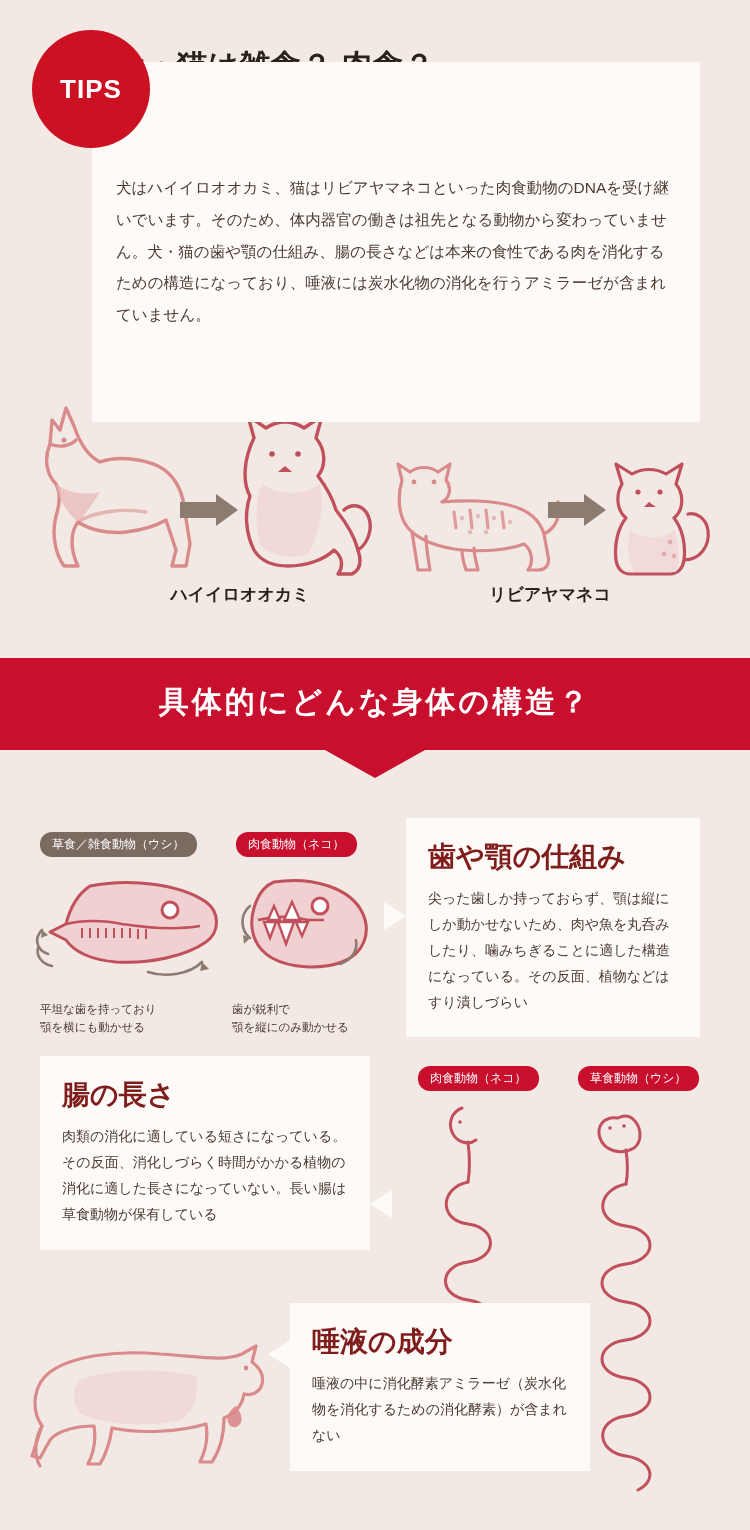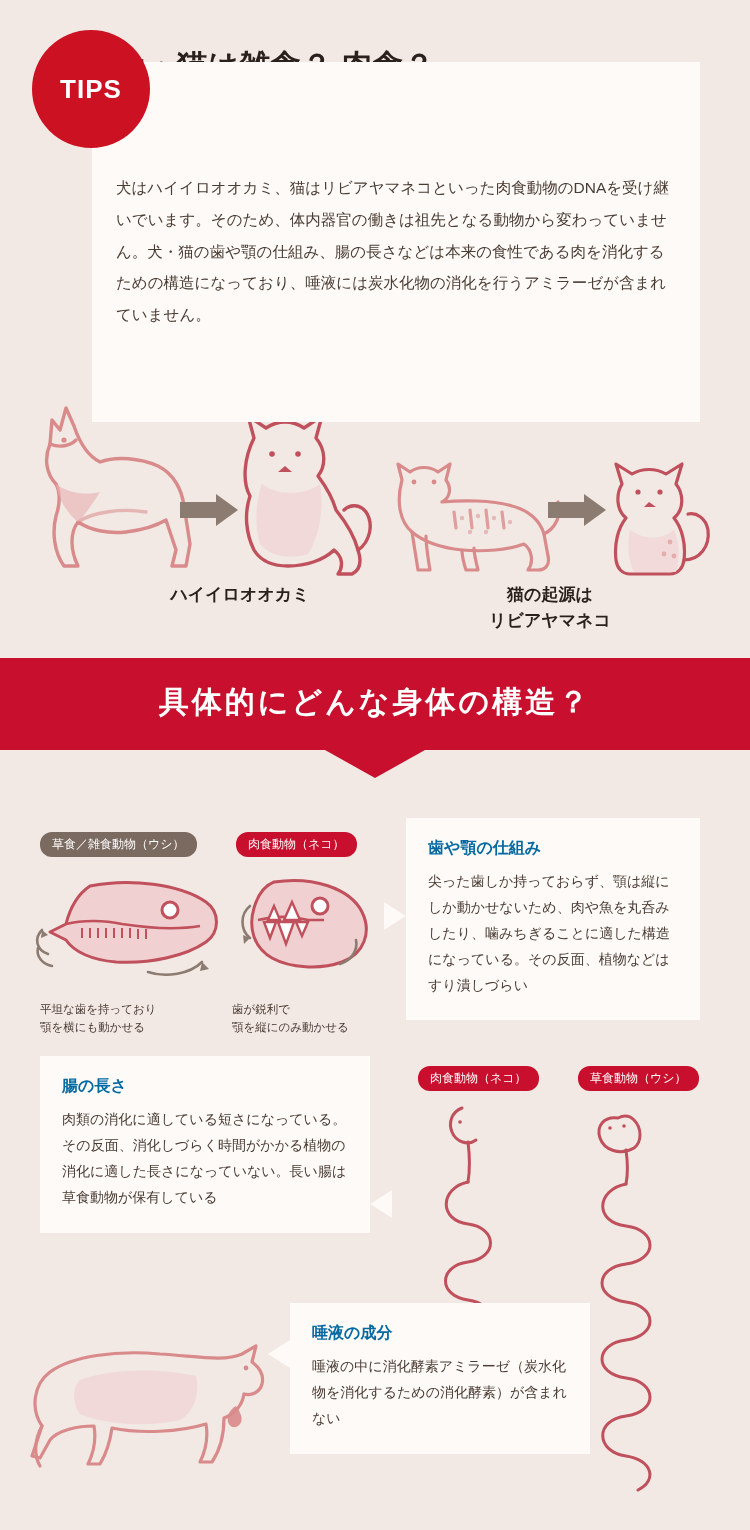--- a/index.html
+++ b/index.html
@@ -80,21 +80,21 @@
   .pill{
     position:absolute;border-radius:12px;color:#fff;font-size:12px;
     padding:4px 12px;white-space:nowrap;
   }
   .pill.grey{background:#7a6a60;}
   .pill.red{background:#c8102e;}
 
   .info-box{
     position:absolute;background:#fdfaf7;
   }
-  .info-title{font-size:16px;font-weight:bold;color:#0369a1;margin:0 0 10px 0;}
+  .info-title{font-size:28px;font-weight:bold;color:#7f1d1d;margin:0 0 10px 0;}
   .info-text{font-size:14px;line-height:1.85;color:#4a3b33;margin:0;}
 
   .box-teeth{left:406px;top:68px;width:294px;padding:20px 22px 22px 22px;box-sizing:border-box;}
   .box-gut{left:40px;top:306px;width:330px;padding:20px 22px 22px 22px;box-sizing:border-box;}
   .box-saliva{left:290px;top:553px;width:300px;padding:20px 22px 22px 22px;box-sizing:border-box;}
 
   .pointer{position:absolute;width:0;height:0;}
   .pointer-left{
     border-top:14px solid transparent;border-bottom:14px solid transparent;
     border-right:22px solid #fdfaf7;
@@ -216,21 +216,20 @@
             <circle cx="64" cy="98" r="2.4"></circle>
             <circle cx="74" cy="100" r="2.4"></circle>
         </g>
       </svg>
     </div>
 
     <div class="caption cap-dog">
       <div>ハイイロオオカミ</div>
     </div>
     <div class="caption cap-cat">
-      <div>猫の起源は</div>
       <div>リビアヤマネコ</div>
     </div>
   </div>
 
   <div class="red-banner">
     <div class="bt">具体的にどんな身体の構造？</div>
   </div>
   <div class="banner-notch"></div>
 
   <div class="bottom-section">

